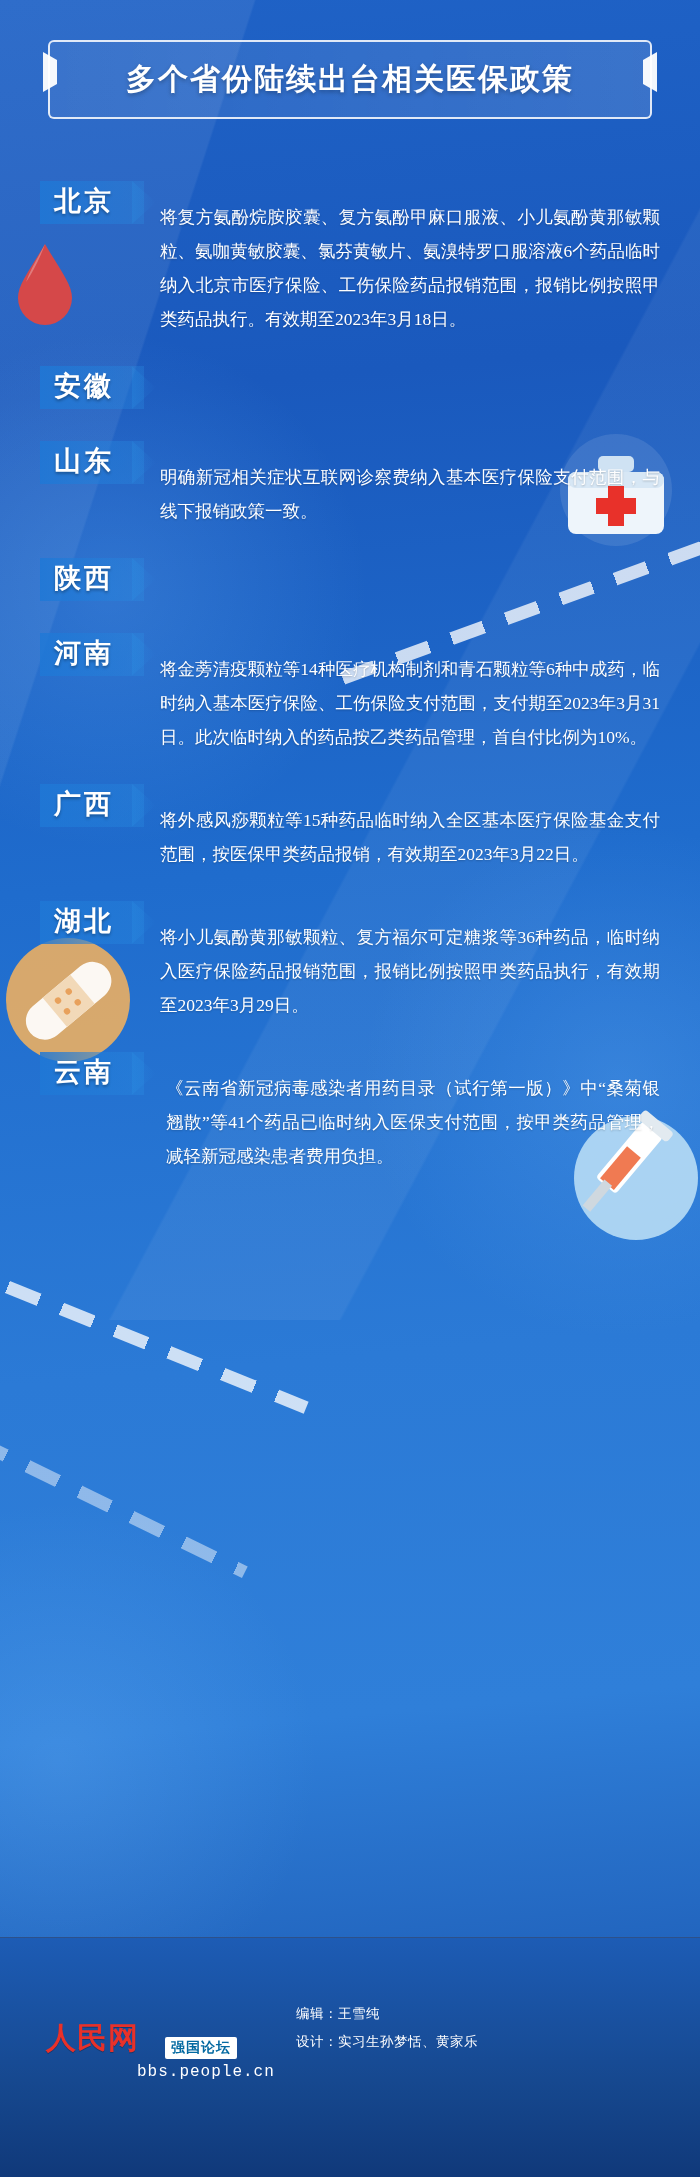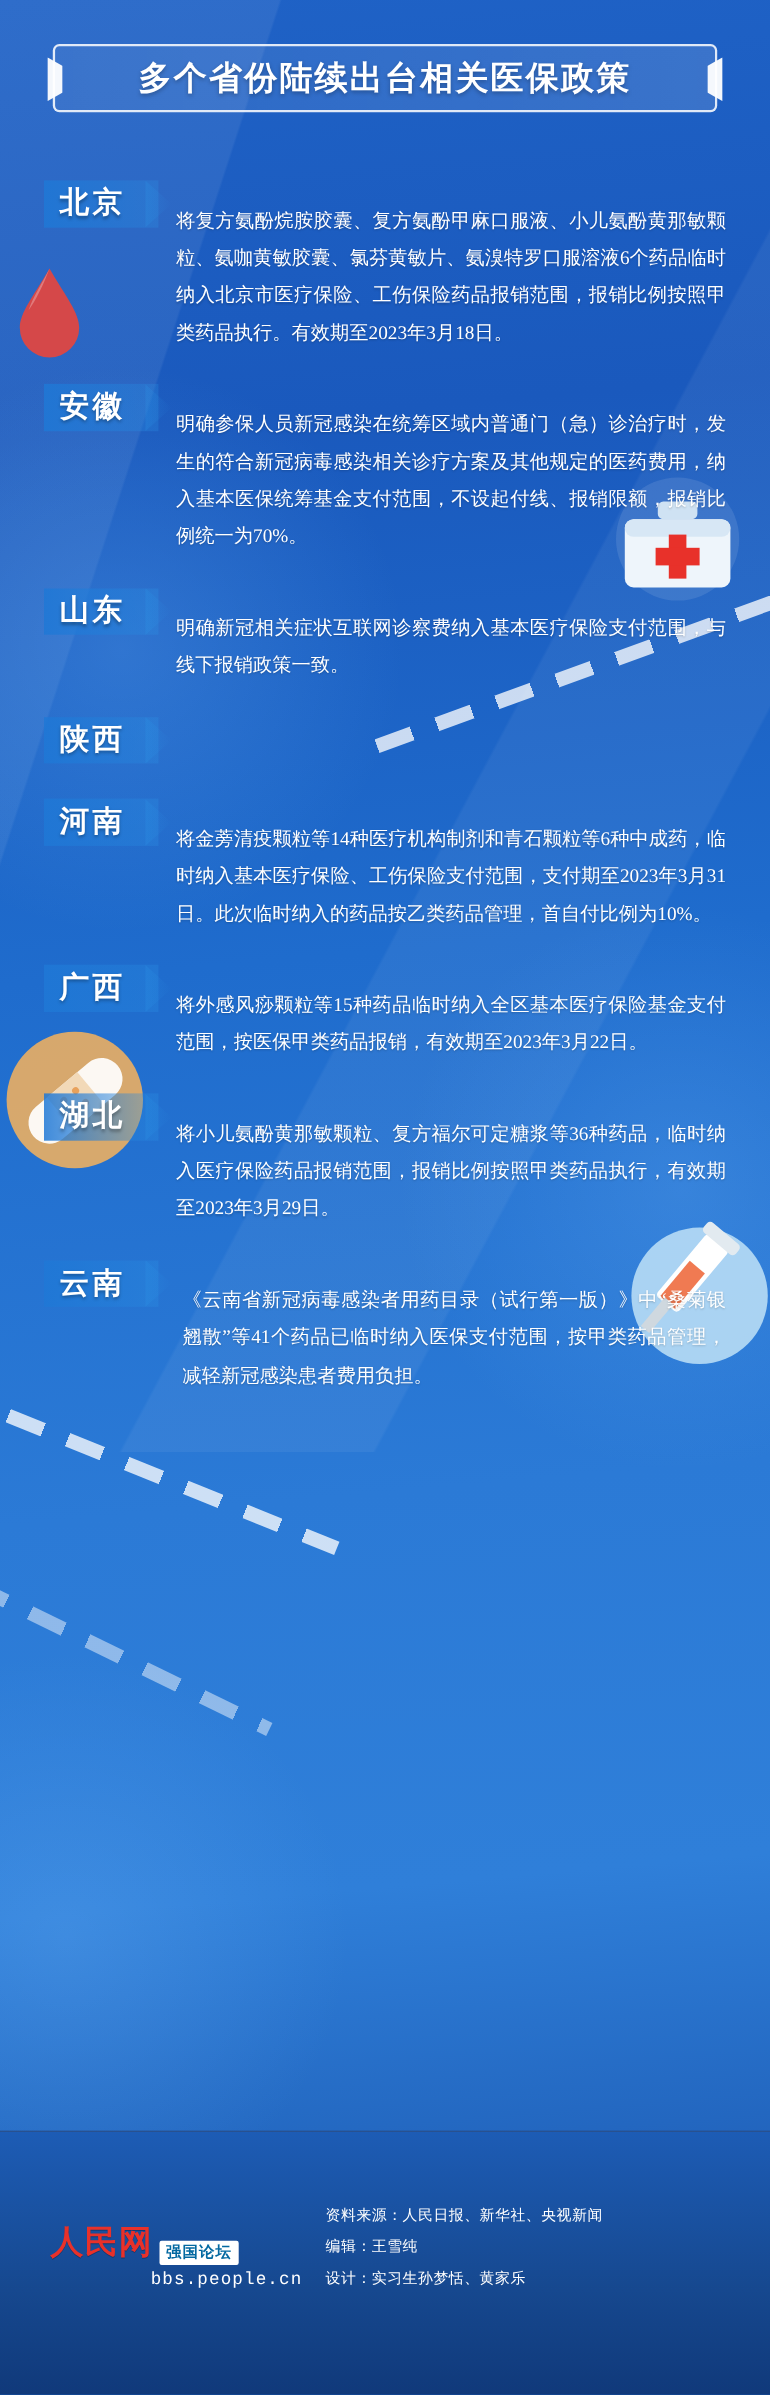--- a/index.html
+++ b/index.html
@@ -42,21 +42,21 @@
   }
   .dash-1 { width: 420px; top: 600px; left: 330px; transform: rotate(-20deg); }
   .dash-2 { width: 380px; top: 1330px; left: -60px; transform: rotate(22deg); }
   .dash-3 { width: 300px; top: 1500px; left: -40px; transform: rotate(26deg); opacity:.55; }
 
   
   .header {
     position: relative;
     margin: 40px auto 0;
     width: 604px;
-    height: 62px;
+    height: 79px;
   }
   .header-bar {
     position: absolute; inset: 0;
     border: 2px solid rgba(255,255,255,0.85);
     border-radius: 6px;
     background: linear-gradient(90deg, rgba(255,255,255,0.06), rgba(255,255,255,0.13));
   }
   .header-bar:before, .header-bar:after {
     content: ""; position: absolute; top: 10px; width: 14px; height: 40px;
     background: rgba(255,255,255,0.95);
@@ -120,21 +120,21 @@
   
   .footer {
     position: absolute;
     left: 0; right: 0; bottom: 0;
     height: 240px;
     background: linear-gradient(180deg, #1d5cb5 0%, #16488f 60%, #10397a 100%);
     border-top: 1px solid rgba(255,255,255,0.12);
   }
   .footer-inner { position: relative; padding: 58px 46px 0 46px; display: flex; }
   .logo-wrap { width: 250px; padding-top: 22px; }
-  .logo-row { display: flex; align-items: flex-end; }
+  .logo-row { display: flex; align-items: flex-end; gap: 20px; }
   .logo-people {
     color: #e8312a;
     font-size: 30px;
     font-weight: bold;
     letter-spacing: 1px;
     text-shadow: 0 1px 0 rgba(0,0,0,0.25);
   }
   .logo-forum {
     margin-left: 6px;
     background: #ffffff;
@@ -218,21 +218,20 @@
 
   <div class="content">
 
     <div class="region">
       <div class="region-tag">北京</div>
       <div class="region-body">将复方氨酚烷胺胶囊、复方氨酚甲麻口服液、小儿氨酚黄那敏颗粒、氨咖黄敏胶囊、氯芬黄敏片、氨溴特罗口服溶液6个药品临时纳入北京市医疗保险、工伤保险药品报销范围，报销比例按照甲类药品执行。有效期至2023年3月18日。</div>
     </div>
 
     <div class="region">
       <div class="region-tag">安徽</div>
-      <div class="region-body">明确参保人员新冠感染在统筹区域内普通门（急）诊治疗时，发生的符合新冠病毒感染相关诊疗方案及其他规定的医药费用，纳入基本医保统筹基金支付范围，不设起付线、报销限额，报销比例统一为70%。</div>
     </div>
 
     <div class="region">
       <div class="region-tag">山东</div>
       <div class="region-body">明确新冠相关症状互联网诊察费纳入基本医疗保险支付范围，与线下报销政策一致。</div>
     </div>
 
     <div class="region">
       <div class="region-tag">陕西</div>
     </div>
@@ -262,20 +261,19 @@
   <div class="footer">
     <div class="footer-inner">
       <div class="logo-wrap">
         <div class="logo-row">
           <span class="logo-people">人民网</span>
           <span class="logo-forum">强国论坛</span>
         </div>
         <div class="logo-url">bbs.people.cn</div>
       </div>
       <div class="credits">
-        <div class="credit-line">资料来源：人民日报、新华社、央视新闻</div>
         <div class="credit-line">编辑：王雪纯</div>
         <div class="credit-line">设计：实习生孙梦恬、黄家乐</div>
       </div>
     </div>
   </div>
 
 </div>
 
 </body></html>

